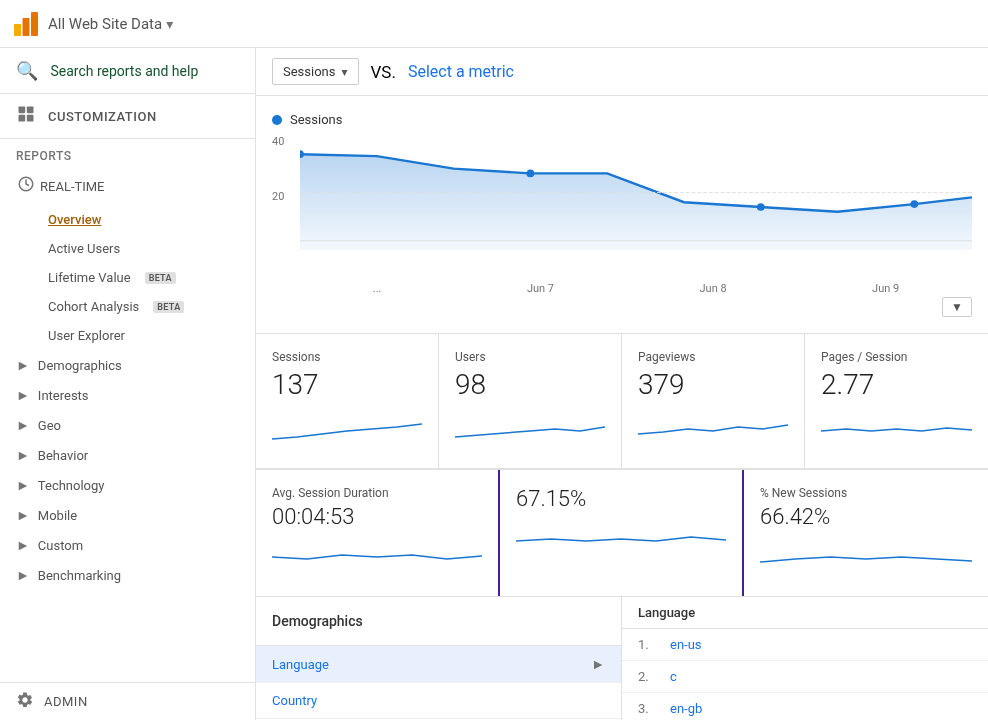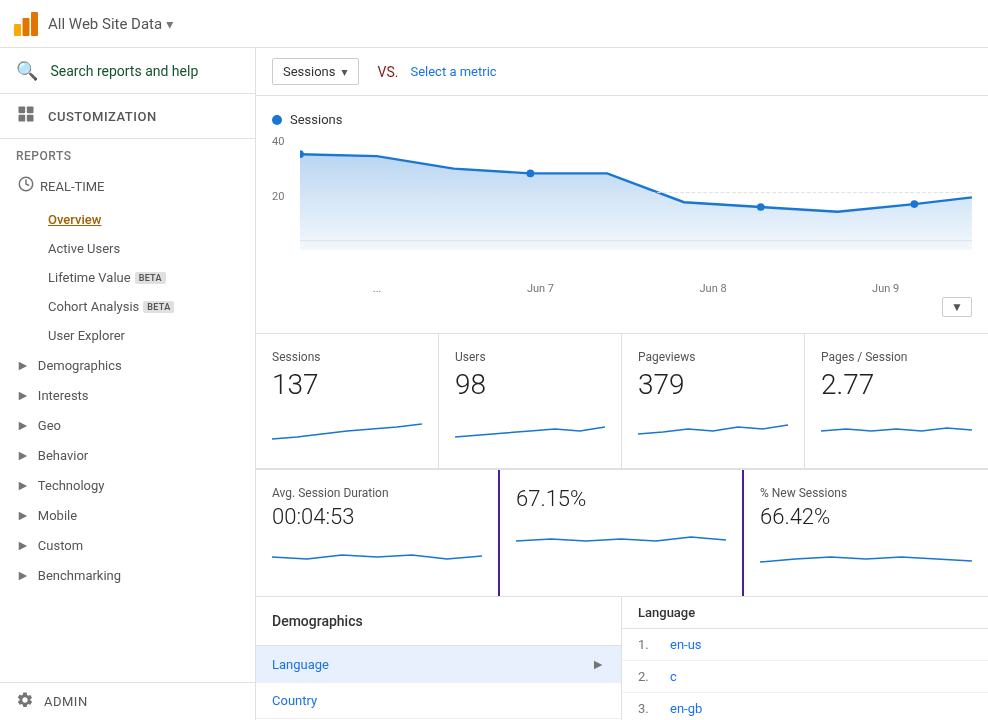--- a/index.html
+++ b/index.html
@@ -116,21 +116,21 @@
       color: #555;
       font-size: 13px;
     }
     .sidebar-sub-item.active-sub { color: #a16207; font-weight: 500; text-decoration: underline; }
     .badge {
       font-size: 9px;
       background: #e0e0e0;
       color: #555;
       padding: 1px 4px;
       border-radius: 2px;
-      margin-left: 4px;
+      margin-left: 14px;
       font-weight: 600;
       letter-spacing: 0.3px;
     }
     .arrow-icon {
       font-size: 14px;
       color: #757575;
       margin-right: 2px;
     }
     .sidebar-expandable {
       display: flex;
@@ -175,27 +175,26 @@
       align-items: center;
       border: 1px solid #ccc;
       border-radius: 2px;
       padding: 5px 10px;
       gap: 6px;
       cursor: pointer;
       background: #fff;
       font-size: 13px;
     }
     .vs-text {
-      color: #7f1d1d;
-      font-size: 14px;
-      margin-left: 7px;
+      color: #000000;
+      font-size: 17px;
     }
     .select-metric-link {
       color: #1a73e8;
-      font-size: 13px;
+      font-size: 16px;
       cursor: pointer;
       text-decoration: none;
     }
 
     
     .chart-area {
       background: #fff;
       padding: 16px;
       border-bottom: 1px solid #e0e0e0;
     }

